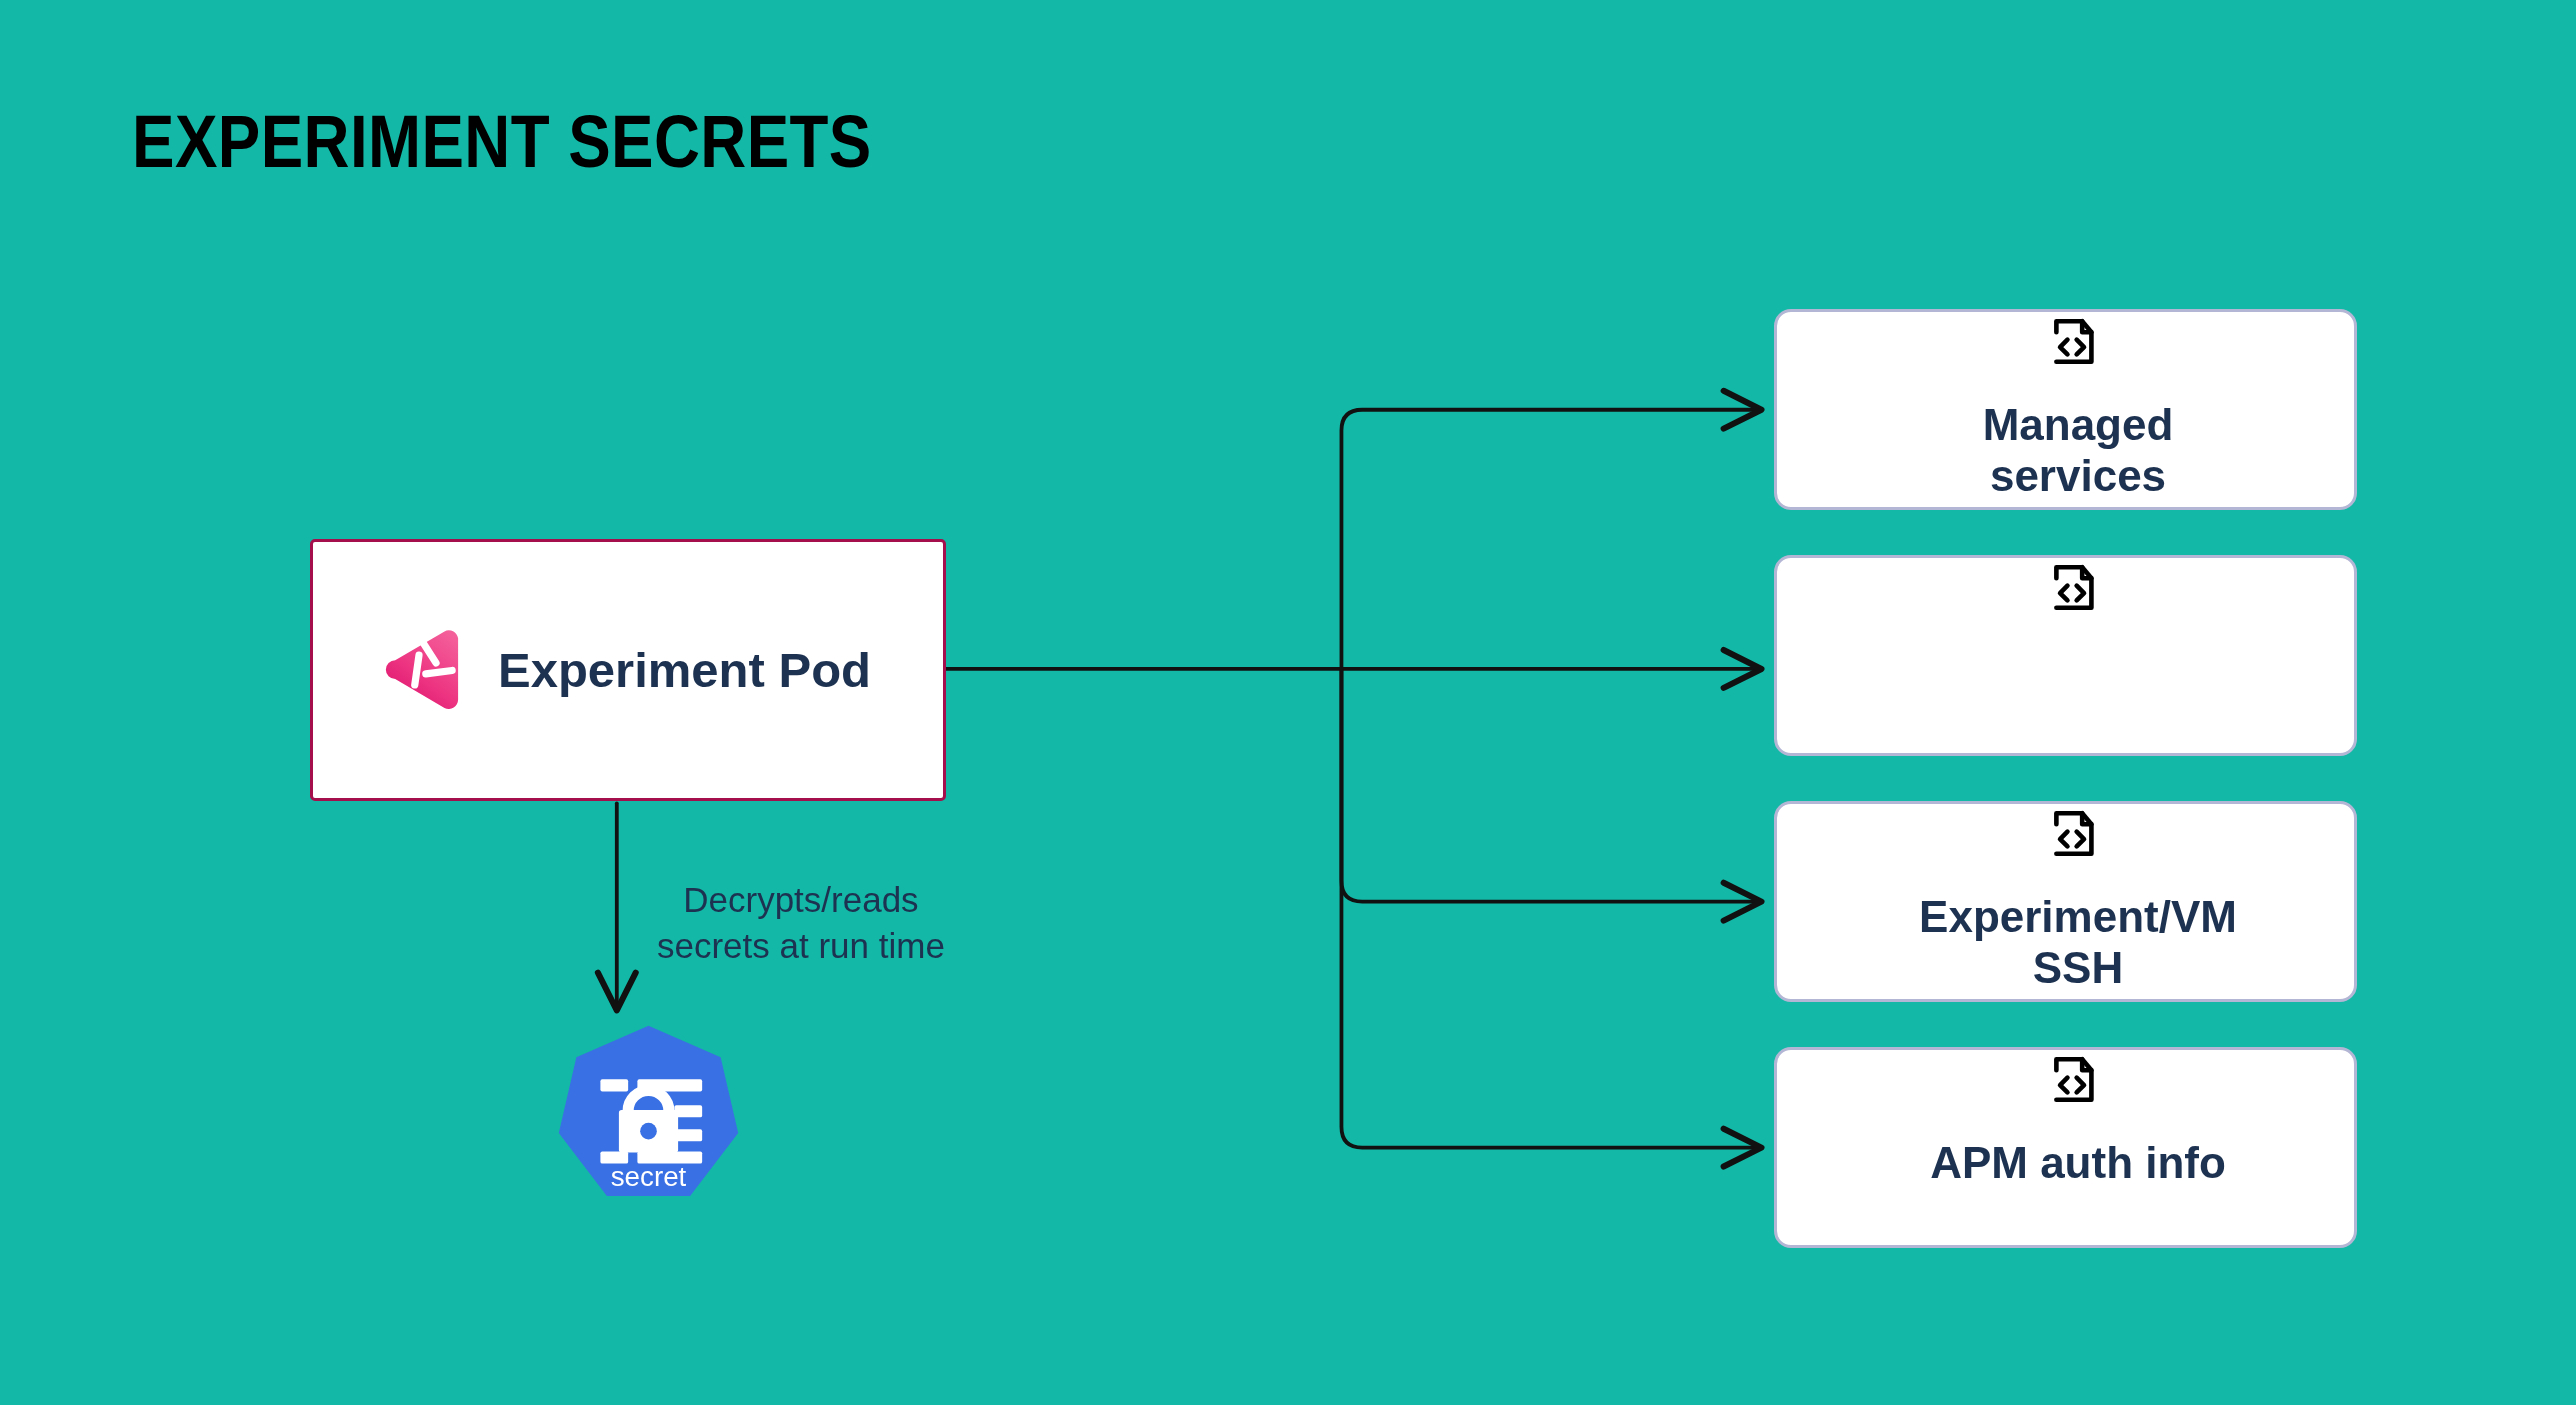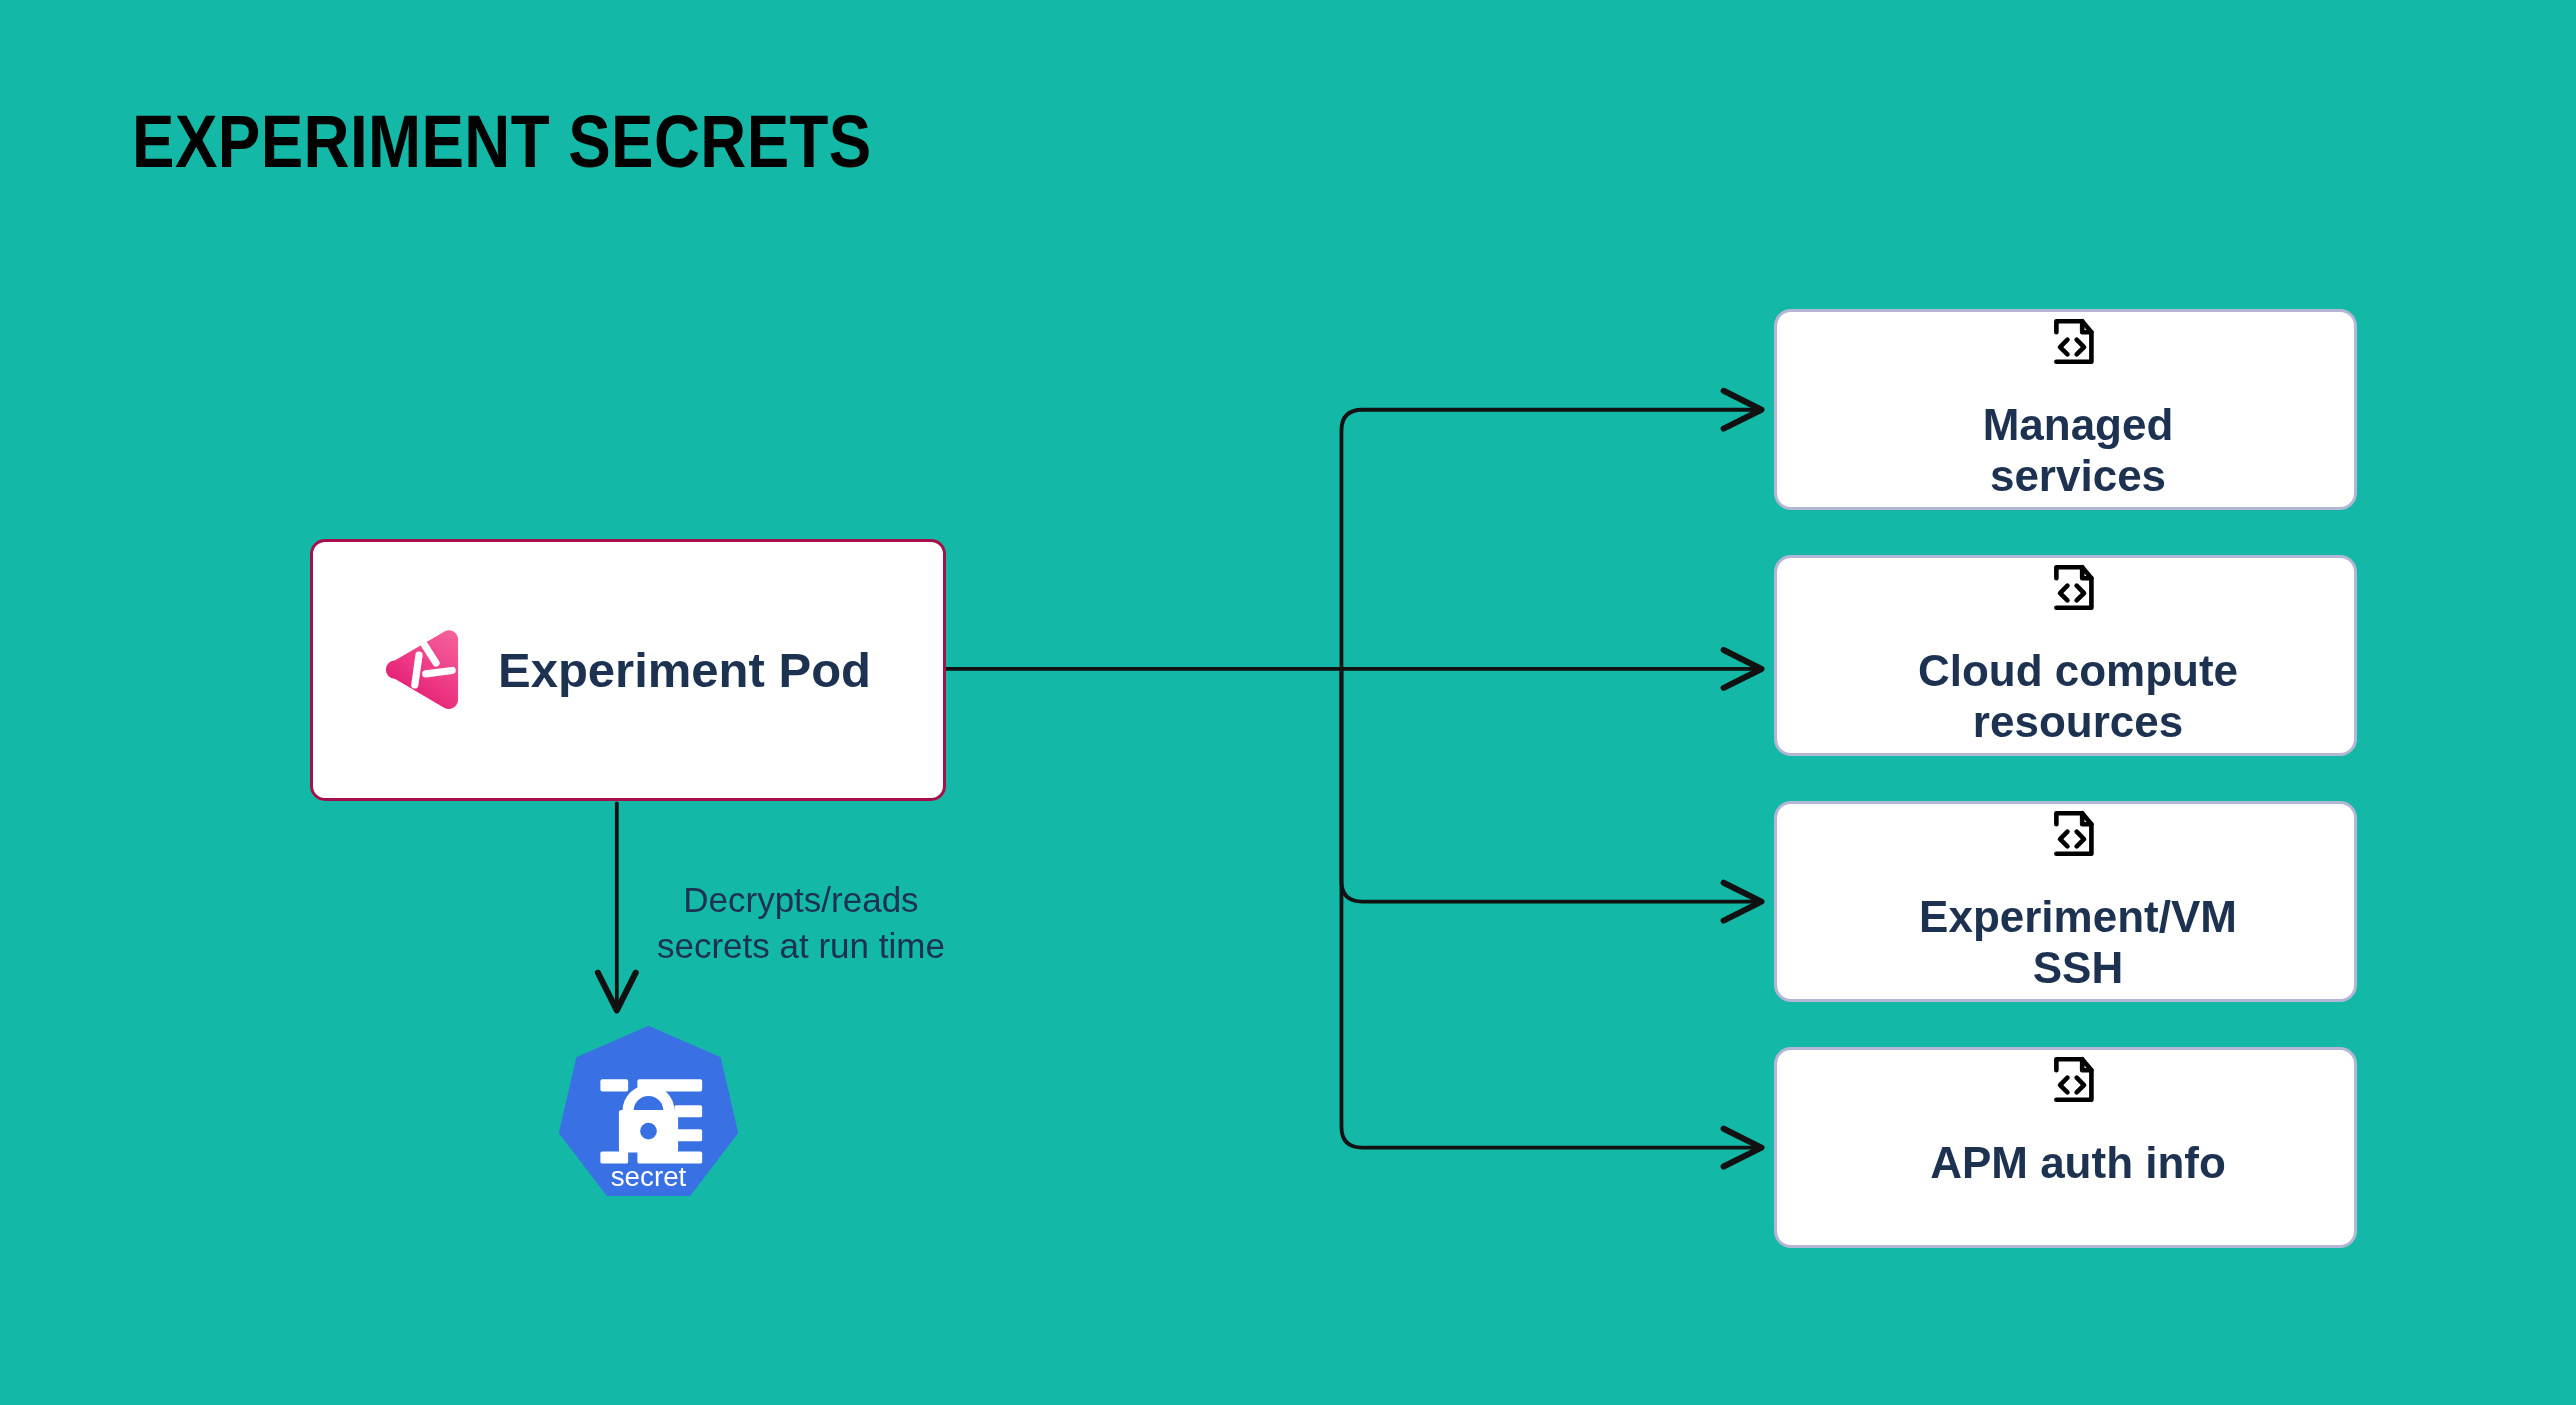--- a/index.html
+++ b/index.html
@@ -42,21 +42,21 @@
 
   
   #pod-node {
     position: absolute;
     left: 310px;
     top: 539px;
     width: 636px;
     height: 262px;
     background: #ffffff;
     border: 3.8px solid #A5104C;
-    border-radius: 15px;
+    border-radius: 5px;
     display: flex;
     align-items: center;
     justify-content: center;
     gap: 28px;
   }
   #pod-logo { width: 85px; height: 85px; flex: none; display: block; }
   #pod-label {
     font-size: 49px;
     font-weight: 700;
     color: #1D3250;
@@ -208,22 +208,20 @@
 services</span>
   </div>
 
   <div class="card" id="card-1">
     <svg class="card-icon" viewBox="0 0 64 64" xmlns="http://www.w3.org/2000/svg">
       <path d="M 8 10 L 8 22 M 8 54 L 46 54 M 46 54 L 46 22 L 36 22 L 36 10 L 8 10" fill="none" stroke="#000000" stroke-width="5" stroke-linecap="round" stroke-linejoin="round"></path>
       <path d="M 36 10 L 46 22" fill="none" stroke="#000000" stroke-width="5" stroke-linecap="round" stroke-linejoin="round"></path>
       <path d="M 20 30 L 12 38 L 20 46" fill="none" stroke="#000000" stroke-width="5" stroke-linecap="round" stroke-linejoin="round"></path>
       <path d="M 30 30 L 38 38 L 30 46" fill="none" stroke="#000000" stroke-width="5" stroke-linecap="round" stroke-linejoin="round"></path>
     </svg>
-    <span class="card-label">Cloud compute
-resources</span>
   </div>
 
   <div class="card" id="card-2">
     <svg class="card-icon" viewBox="0 0 64 64" xmlns="http://www.w3.org/2000/svg">
       <path d="M 8 10 L 8 22 M 8 54 L 46 54 M 46 54 L 46 22 L 36 22 L 36 10 L 8 10" fill="none" stroke="#000000" stroke-width="5" stroke-linecap="round" stroke-linejoin="round"></path>
       <path d="M 36 10 L 46 22" fill="none" stroke="#000000" stroke-width="5" stroke-linecap="round" stroke-linejoin="round"></path>
       <path d="M 20 30 L 12 38 L 20 46" fill="none" stroke="#000000" stroke-width="5" stroke-linecap="round" stroke-linejoin="round"></path>
       <path d="M 30 30 L 38 38 L 30 46" fill="none" stroke="#000000" stroke-width="5" stroke-linecap="round" stroke-linejoin="round"></path>
     </svg>
     <span class="card-label">Experiment/VM

